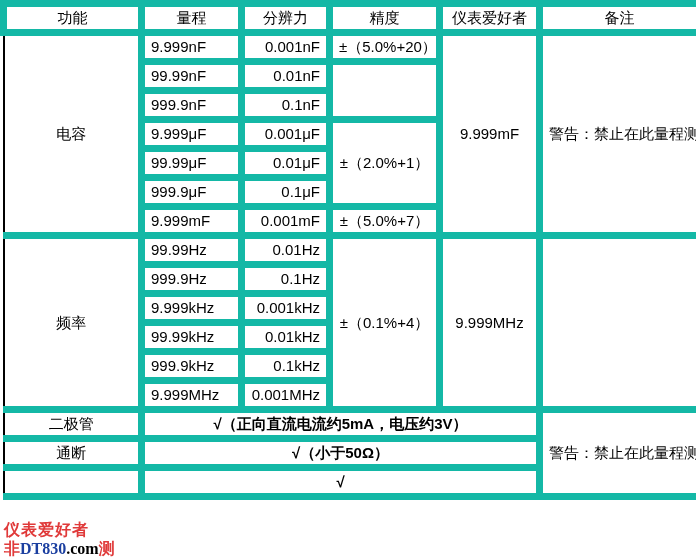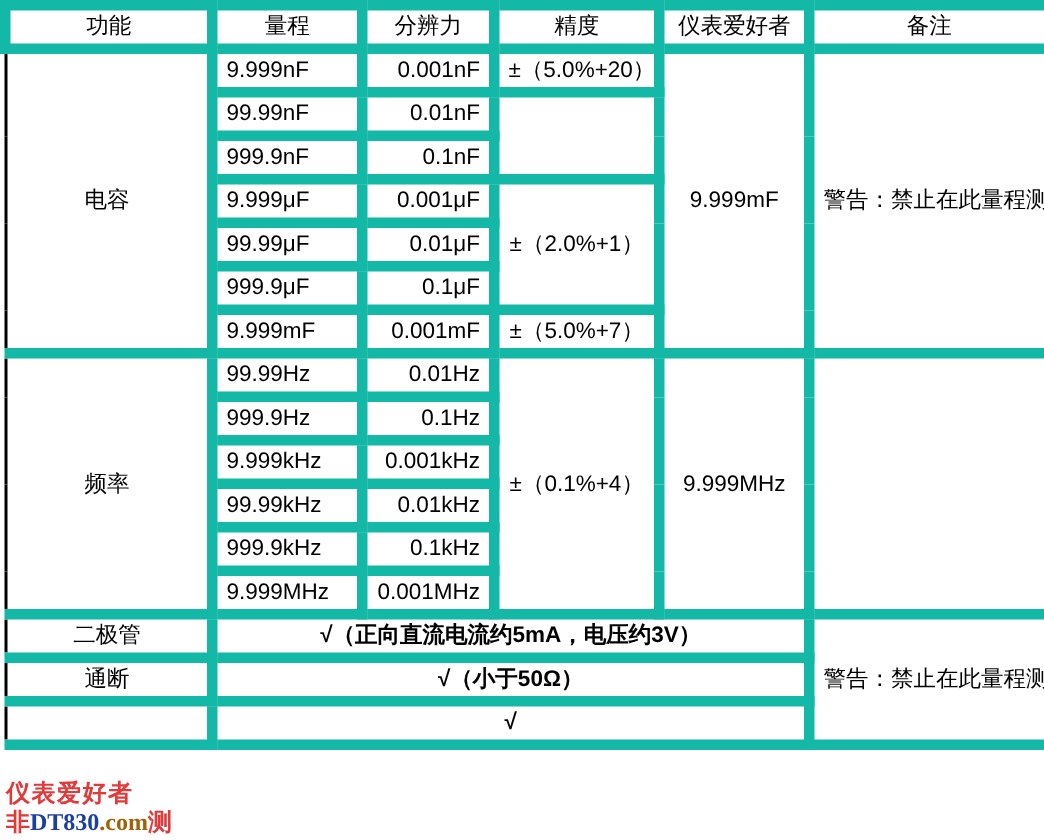--- a/index.html
+++ b/index.html
@@ -62,21 +62,21 @@
     left: 4px;
     bottom: 2px;
     font-size: 16px;
     font-weight: bold;
     font-family: "Liberation Serif", serif;
     line-height: 1.15;
     pointer-events: none;
   }
   .wm-line1 { color: #e03a3a; letter-spacing: 1px; }
   .wm-line2 { color: #1b3fa0; }
-  .wm-line2 .dot { color: #a16207; }
+  .wm-line2 .dot { color: #000000; }
   .wm-line2 .red { color: #e03a3a; }
 </style>
 </head>
 <body>
 
 <table id="spec-table">
   <colgroup>
     <col style="width:138px">
       <col style="width:100px">
       <col style="width:88px">

